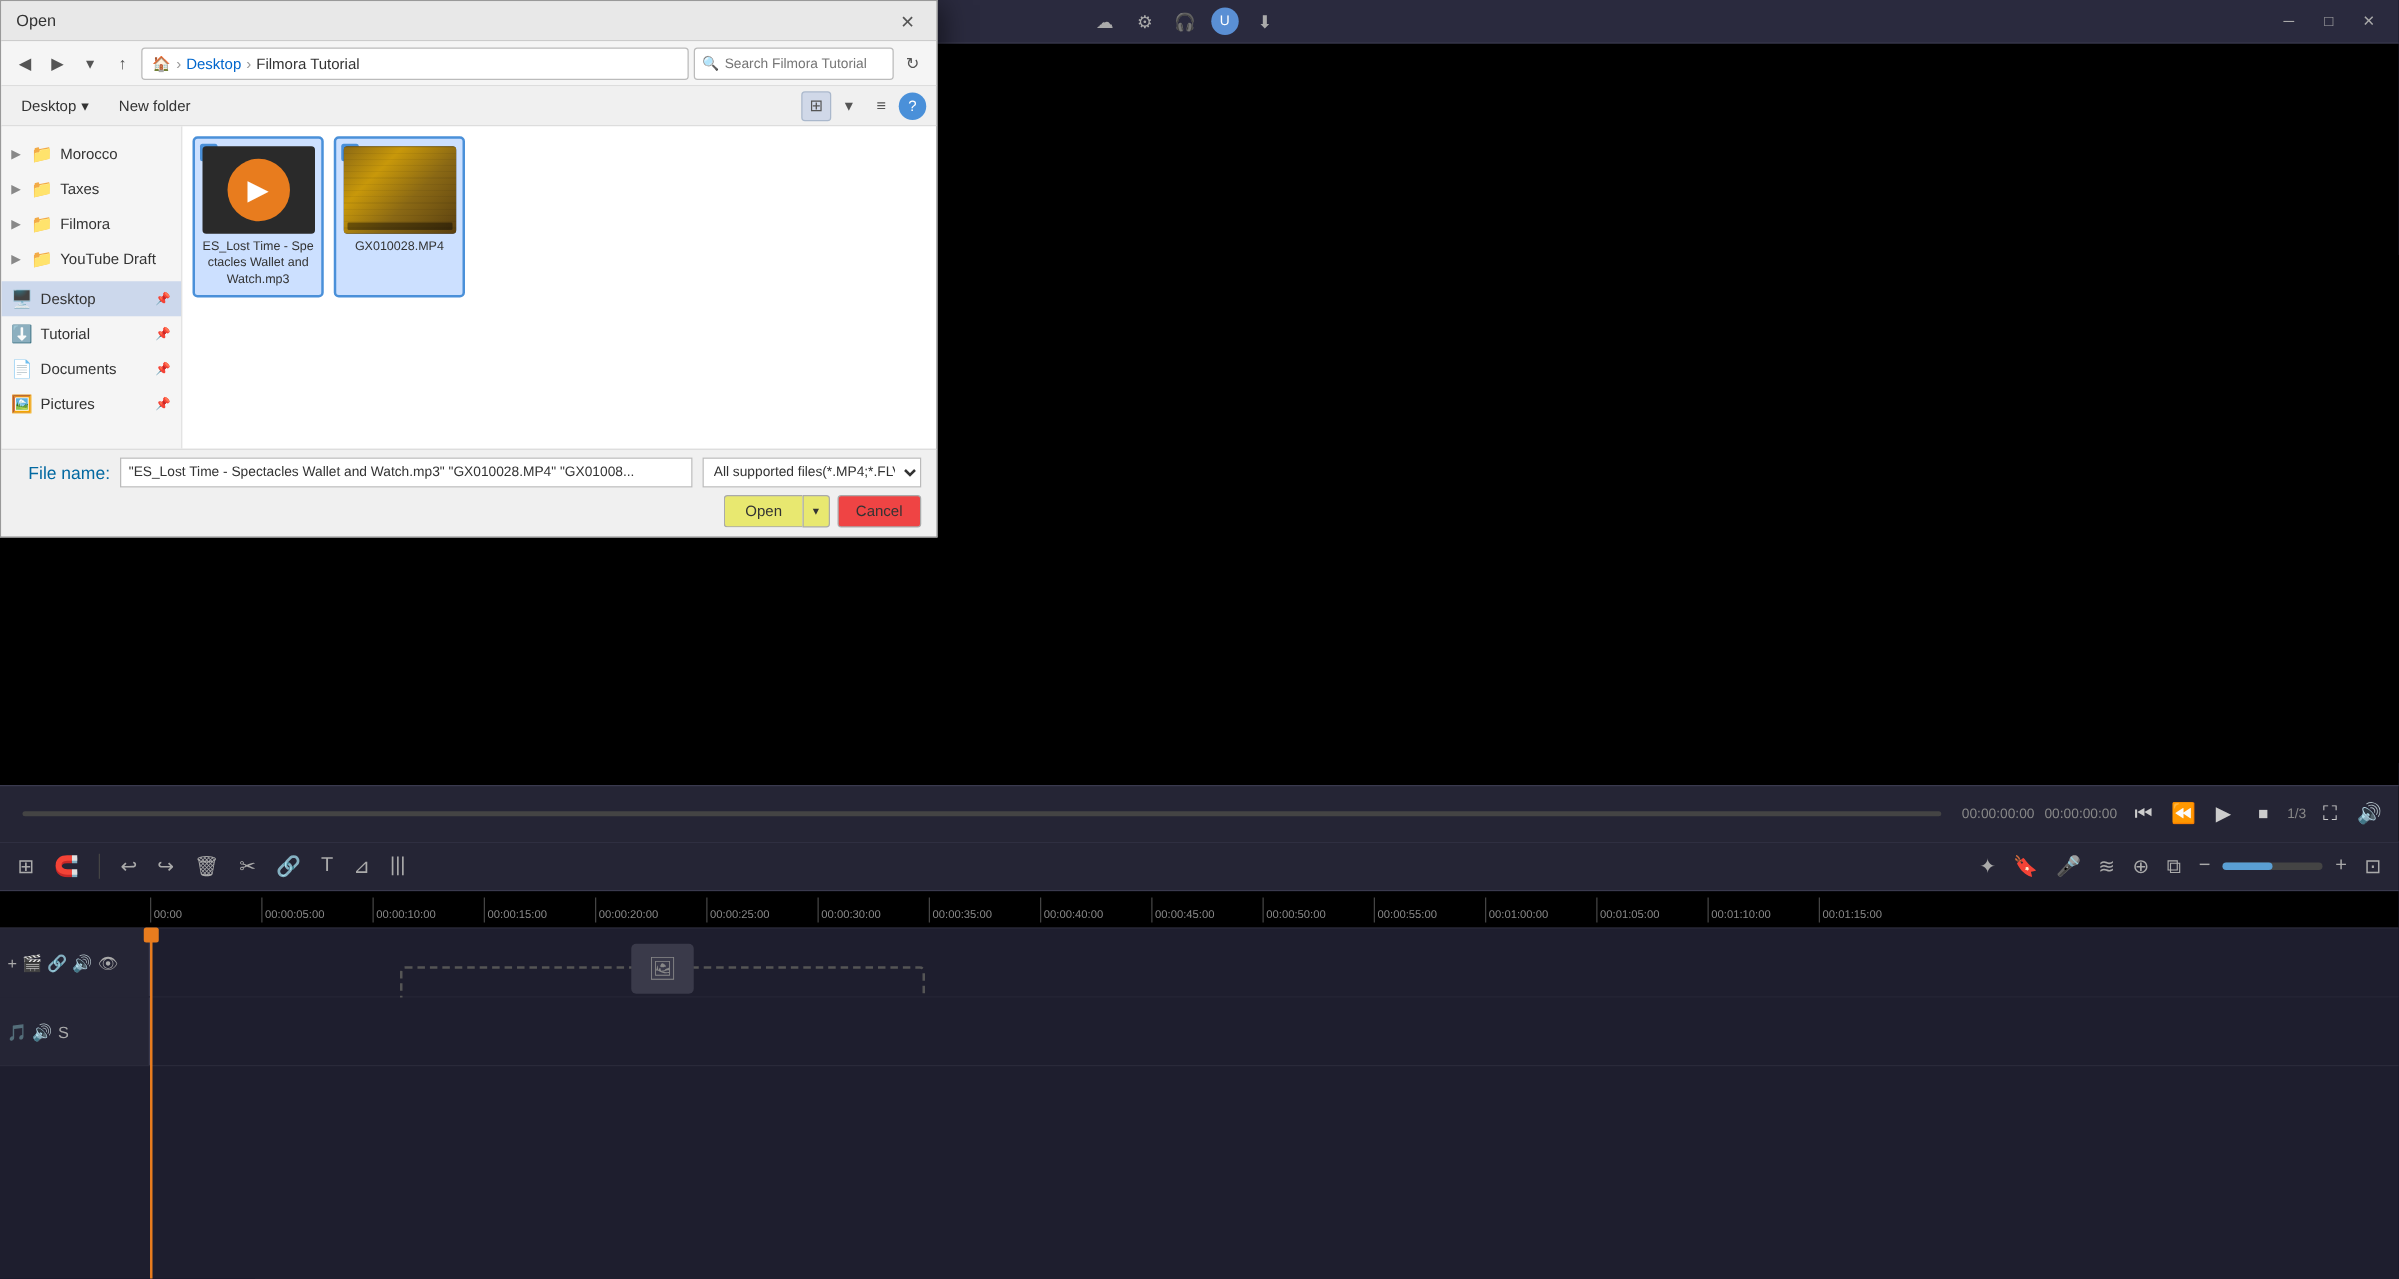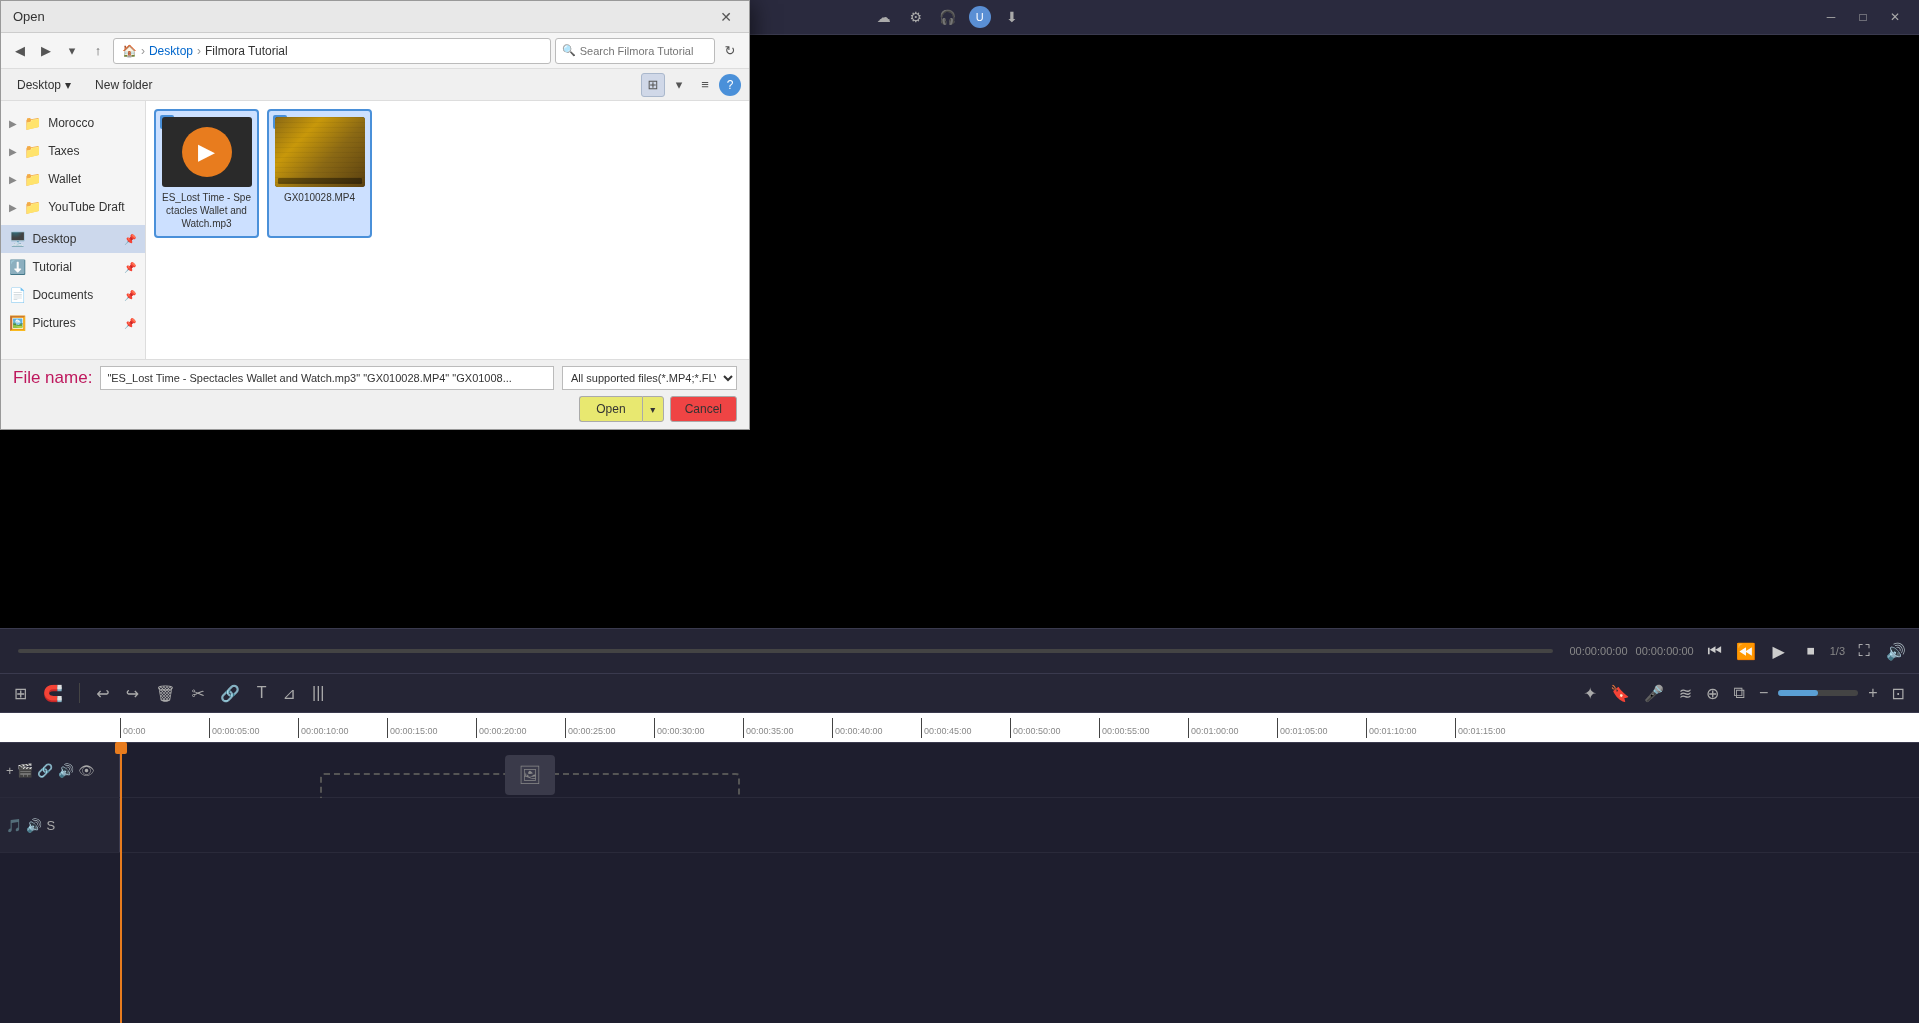--- a/index.html
+++ b/index.html
@@ -105,21 +105,21 @@
       font-size: 16px;
       cursor: pointer;
       padding: 4px;
       border-radius: 3px;
     }
     .toolbar-sep { width: 1px; height: 20px; background: #444; margin: 0 4px; }
 
     
     .timeline-ruler {
       height: 30px;
-      background: #ffffff;
+      background: #000000;
       border-bottom: 1px solid #3a3a4e;
       display: flex;
       align-items: center;
       padding-left: 120px;
       overflow: hidden;
     }
     .ruler-marks {
       display: flex;
       align-items: center;
     }
@@ -565,22 +565,22 @@
       display: flex;
       flex-direction: column;
       gap: 6px;
     }
     .filename-row {
       display: flex;
       align-items: center;
       gap: 8px;
     }
     .filename-label {
-      font-size: 17px;
-      color: #be185d;
+      font-size: 14px;
+      color: #0369a1;
       min-width: 75px;
       text-align: right;
     }
     .filename-input {
       flex: 1;
       height: 24px;
       background: #fff;
       border: 1px solid #bbb;
       padding: 0 6px;
       font-size: 11px;
@@ -838,21 +838,21 @@
             <span>Morocco</span>
           </div>
           <div class="sidebar-item">
             <span class="expand-icon">▶</span>
             <span class="item-icon">📁</span>
             <span>Taxes</span>
           </div>
           <div class="sidebar-item">
             <span class="expand-icon">▶</span>
             <span class="item-icon">📁</span>
-            <span>Wallet</span>
+            <span>Filmora</span>
           </div>
           <div class="sidebar-item">
             <span class="expand-icon">▶</span>
             <span class="item-icon">📁</span>
             <span>YouTube Draft</span>
           </div>
         </div>
         <div class="sidebar-section">
           <div class="sidebar-item active">
             <span class="item-icon">🖥️</span>

